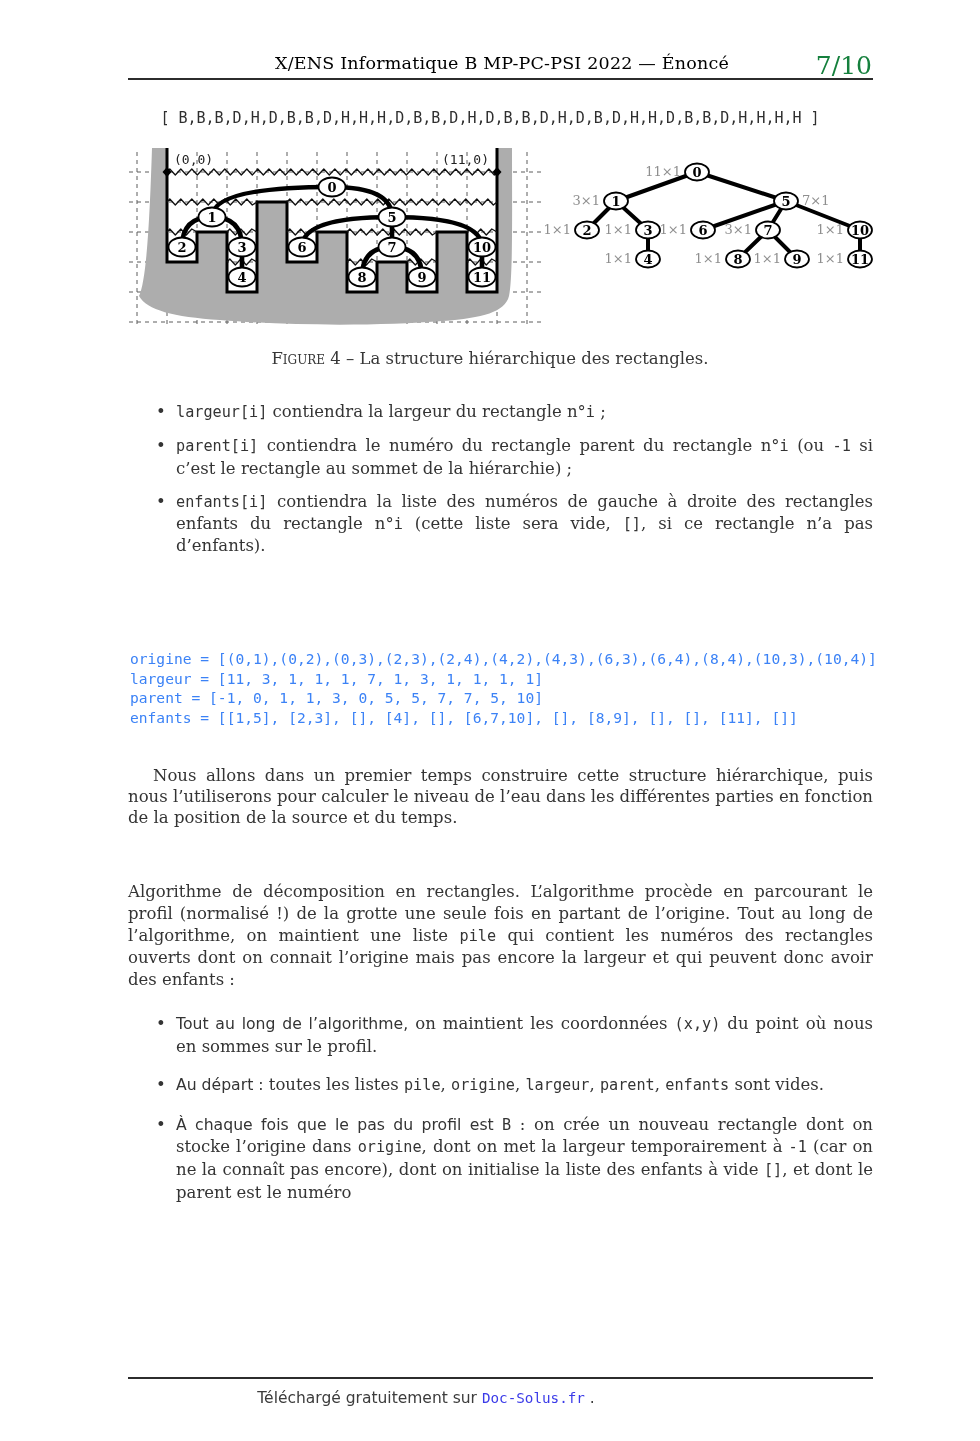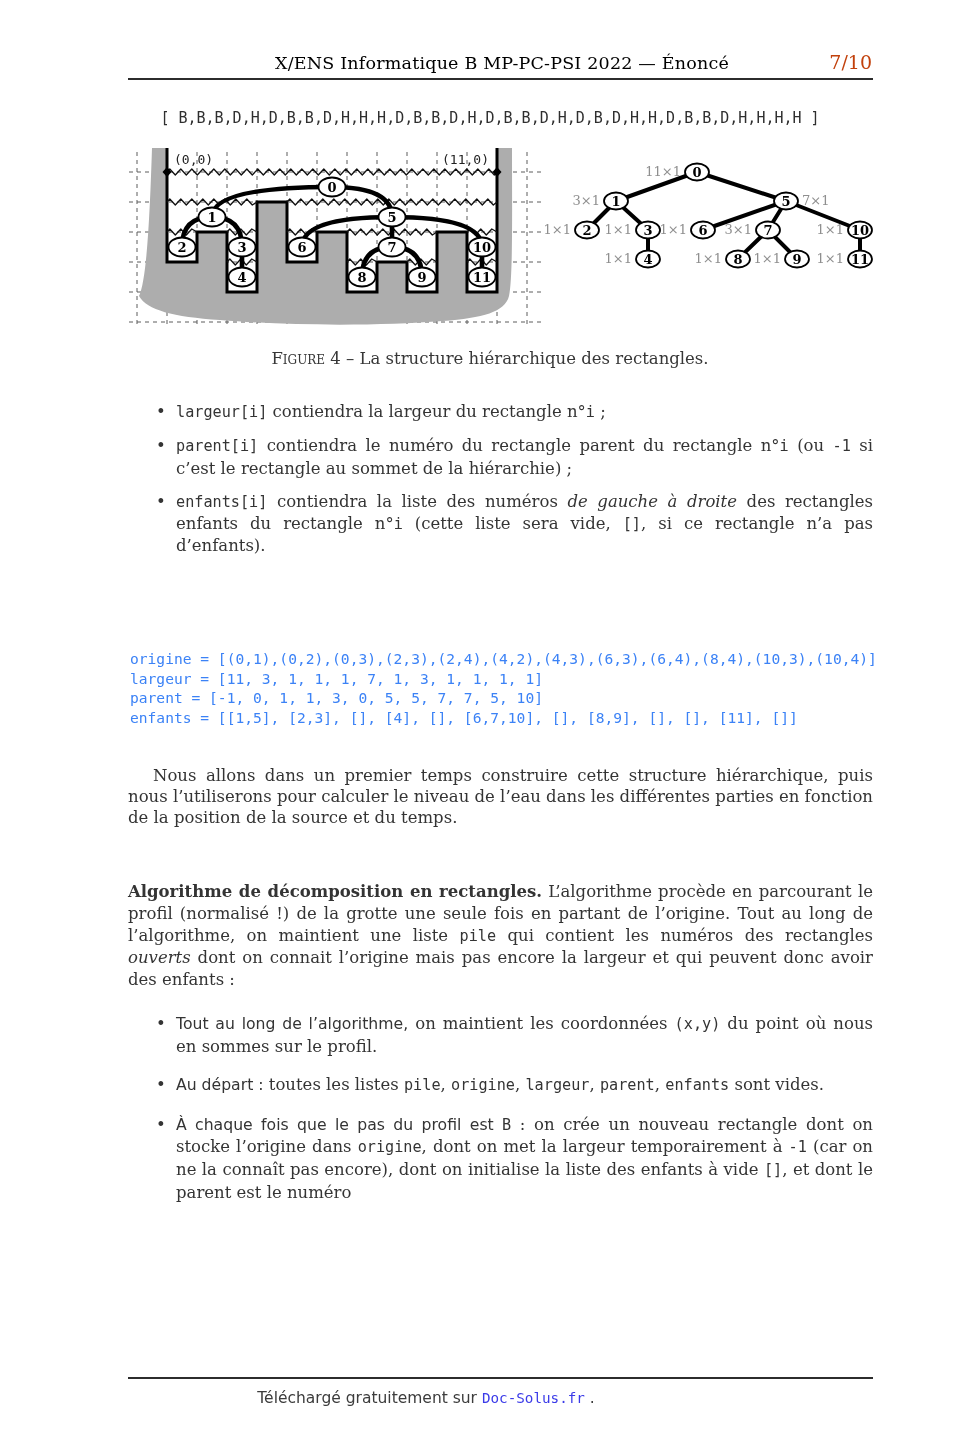--- a/index.html
+++ b/index.html
@@ -1,21 +1,21 @@
 <!DOCTYPE html>
 <html><head>
 <meta charset="utf-8">
 <style>
   html,body { margin:0; padding:0; background:#ffffff; }
   .page { position:relative; width:980px; height:1441px; background:#ffffff;
           font-family:"DejaVu Serif", serif; color:#343434; overflow:hidden; }
 
   .header-title { position:absolute; top:53px; left:130px; width:744px; text-align:center;
                   font-size:17.5px; color:#000000; letter-spacing:.2px; }
-  .header-page  { position:absolute; top:51px; right:108px; font-size:19px; color:#c2410c; }
+  .header-page  { position:absolute; top:51px; right:108px; font-size:25px; color:#15803d; }
   .header-rule  { position:absolute; top:78px; left:128px; width:745px; border-top:2.2px solid #2c2c2c; }
 
   .seq { position:absolute; top:109px; left:0; width:980px; text-align:center;
          font-family:"DejaVu Sans Mono", monospace; font-size:15px; color:#2f2f2f; }
 
   .fig-cave { position:absolute; top:140px; left:125px; }
   .fig-tree { position:absolute; top:150px; left:545px; }
 
   .caption { position:absolute; top:349px; left:0; width:980px; text-align:center; font-size:16.5px; color:#373737; }
   .sc { font-variant:small-caps; }
@@ -27,22 +27,22 @@
   .blist.l2 li { margin-bottom:17px; line-height:21.6px; }
 
   .para { position:absolute; left:128px; width:745px; text-align:justify;
           font-size:16.5px; line-height:20.8px; }
   .indent { text-indent:25px; }
 
   .codeblock { position:absolute; top:649px; left:130px; font-family:"DejaVu Sans Mono", monospace;
                font-size:14.6px; line-height:19.7px; white-space:pre; color:#3b82f6; }
 
   .mono { font-family:"DejaVu Sans Mono", monospace; font-size:0.92em; }
-  .it   { font-style:italic; }
-  .bold { font-weight:bold; }
+  .it   { }
+  .bold { font-weight:normal; }
   .sf   { font-family:"DejaVu Sans", sans-serif; font-size:0.95em; }
 
   .footer-rule { position:absolute; top:1377px; left:128px; width:745px; border-top:2.4px solid #2c2c2c; }
   .footer { position:absolute; top:1389px; left:0; width:852px; text-align:center;
             font-family:"DejaVu Sans", sans-serif; font-size:15.5px; color:#3c3c3c; }
   .footer a { text-decoration:none; }
 </style>
 </head>
 <body>
 

